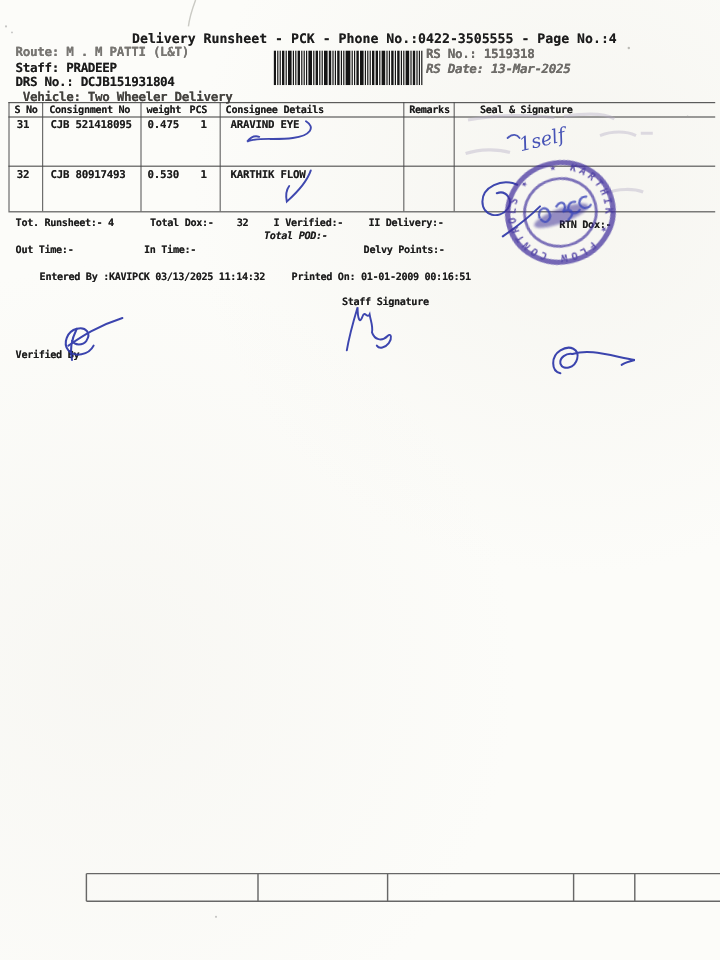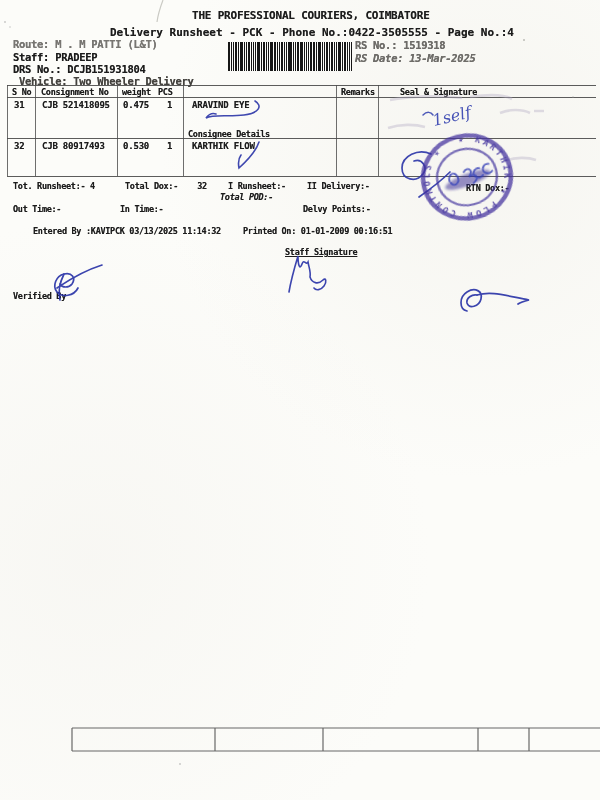--- a/index.html
+++ b/index.html
@@ -23,21 +23,20 @@
   .vline{position:absolute;width:1px;background:#4a4a4a;opacity:.8;}
   #barcode{display:flex;align-items:stretch;overflow:hidden;background:#fcfcf9;}
   #barcode .bar{flex:none;background:#161616;margin-right:1px;}
   svg{overflow:visible;}
 </style>
 </head>
 <body>
 
 <div class="page">
 
-  <div class="abs print t-title" style="left:192px;top:9px;">THE PROFESSIONAL COURIERS, COIMBATORE</div>
   <div class="abs print t-sub" style="left:110px;top:26px;">Delivery Runsheet - PCK - Phone No.:0422-3505555 - Page No.:4</div>
 
   <div class="abs print t-info gray" style="left:13px;top:38px;">Route: M . M PATTI (L&amp;T)</div>
   <div class="abs print t-info dark" style="left:13px;top:51px;">Staff: PRADEEP</div>
   <div class="abs print t-info dark" style="left:13px;top:63px;">DRS No.: DCJB151931804</div>
   <div class="abs print t-info mid" style="left:13px;top:75px;"> Vehicle: Two Wheeler Delivery</div>
 
   <div id="barcode" class="abs" style="left:228px;top:42px;width:124px;height:29px;">
       <div class="bar" style="width: 2px;"></div>
       <div class="bar" style="width: 1px;"></div>
@@ -102,53 +101,53 @@
     <div class="vline" style="left:35px;top:85px;height:91px;"></div>
     <div class="vline" style="left:117px;top:85px;height:91px;"></div>
     <div class="vline" style="left:183px;top:85px;height:91px;"></div>
     <div class="vline" style="left:336px;top:85px;height:91px;"></div>
     <div class="vline" style="left:378px;top:85px;height:91px;"></div>
 
     <div class="abs print t-body" style="left:12px;top:87px;">S No</div>
     <div class="abs print t-body" style="left:41px;top:87px;">Consignment No</div>
     <div class="abs print t-body" style="left:122px;top:87px;">weight</div>
     <div class="abs print t-body" style="left:158px;top:87px;">PCS</div>
-    <div class="abs print t-body" style="left:188px;top:87px;margin-top:42px;">Consignee Details</div>
+    <div class="abs print t-body" style="left:188px;top:87px;">Consignee Details</div>
     <div class="abs print t-body" style="left:341px;top:87px;">Remarks</div>
     <div class="abs print t-body" style="left:400px;top:87px;">Seal &amp; Signature</div>
 
     <div class="abs print t-val" style="left:14px;top:100px;">31</div>
     <div class="abs print t-val" style="left:42px;top:100px;">CJB 521418095</div>
     <div class="abs print t-val" style="left:123px;top:100px;">0.475</div>
     <div class="abs print t-val" style="left:167px;top:100px;">1</div>
     <div class="abs print t-val" style="left:192px;top:100px;">ARAVIND EYE</div>
 
     <div class="abs print t-val" style="left:14px;top:141px;">32</div>
     <div class="abs print t-val" style="left:42px;top:141px;">CJB 80917493</div>
     <div class="abs print t-val" style="left:123px;top:141px;">0.530</div>
     <div class="abs print t-val" style="left:167px;top:141px;">1</div>
     <div class="abs print t-val" style="left:192px;top:141px;">KARTHIK FLOW</div>
   </div>
 
   <div class="abs print t-body" style="left:13px;top:181px;">Tot. Runsheet:- 4</div>
   <div class="abs print t-body" style="left:125px;top:181px;">Total Dox:-    32</div>
-  <div class="abs print t-body" style="left:228px;top:181px;">I Runsheet:-</div>
+  <div class="abs print t-body" style="left:228px;top:181px;">I Verified:-</div>
   <div class="abs print t-body" style="left:307px;top:181px;">II Delivery:-</div>
   <div class="abs print t-body" style="left:466px;top:183px;">RTN Dox:-</div>
 
   <div class="abs print t-body" style="left:13px;top:204px;">Out Time:-</div>
   <div class="abs print t-body" style="left:120px;top:204px;">In Time:-</div>
   <div class="abs print t-body" style="left:220px;top:192px;font-style:italic;">Total POD:-</div>
   <div class="abs print t-body" style="left:303px;top:204px;">Delvy Points:-</div>
 
   <div class="abs print t-body" style="left:13px;top:226px;padding-left:20px;">Entered By :KAVIPCK 03/13/2025 11:14:32</div>
   <div class="abs print t-body" style="left:243px;top:226px;">Printed On: 01-01-2009 00:16:51</div>
 
   <div class="abs print t-body" style="left:13px;top:247px;margin-top:44px;">Verified By</div>
-  <div class="abs print t-body" style="left:285px;top:247px;text-decoration:underline;">Staff Signature</div>
+  <div class="abs print t-body" style="left:285px;top:247px;">Staff Signature</div>
 
   <svg class="abs" style="left:0;top:0;width:600px;height:800px;" viewBox="0 0 600 800">
     <defs>
       <filter id="blur1">
           <feGaussianBlur stdDeviation="1.1"></feGaussianBlur>
         </filter>
       <filter id="blur2">
           <feGaussianBlur stdDeviation="0.6"></feGaussianBlur>
         </filter>
     </defs>

